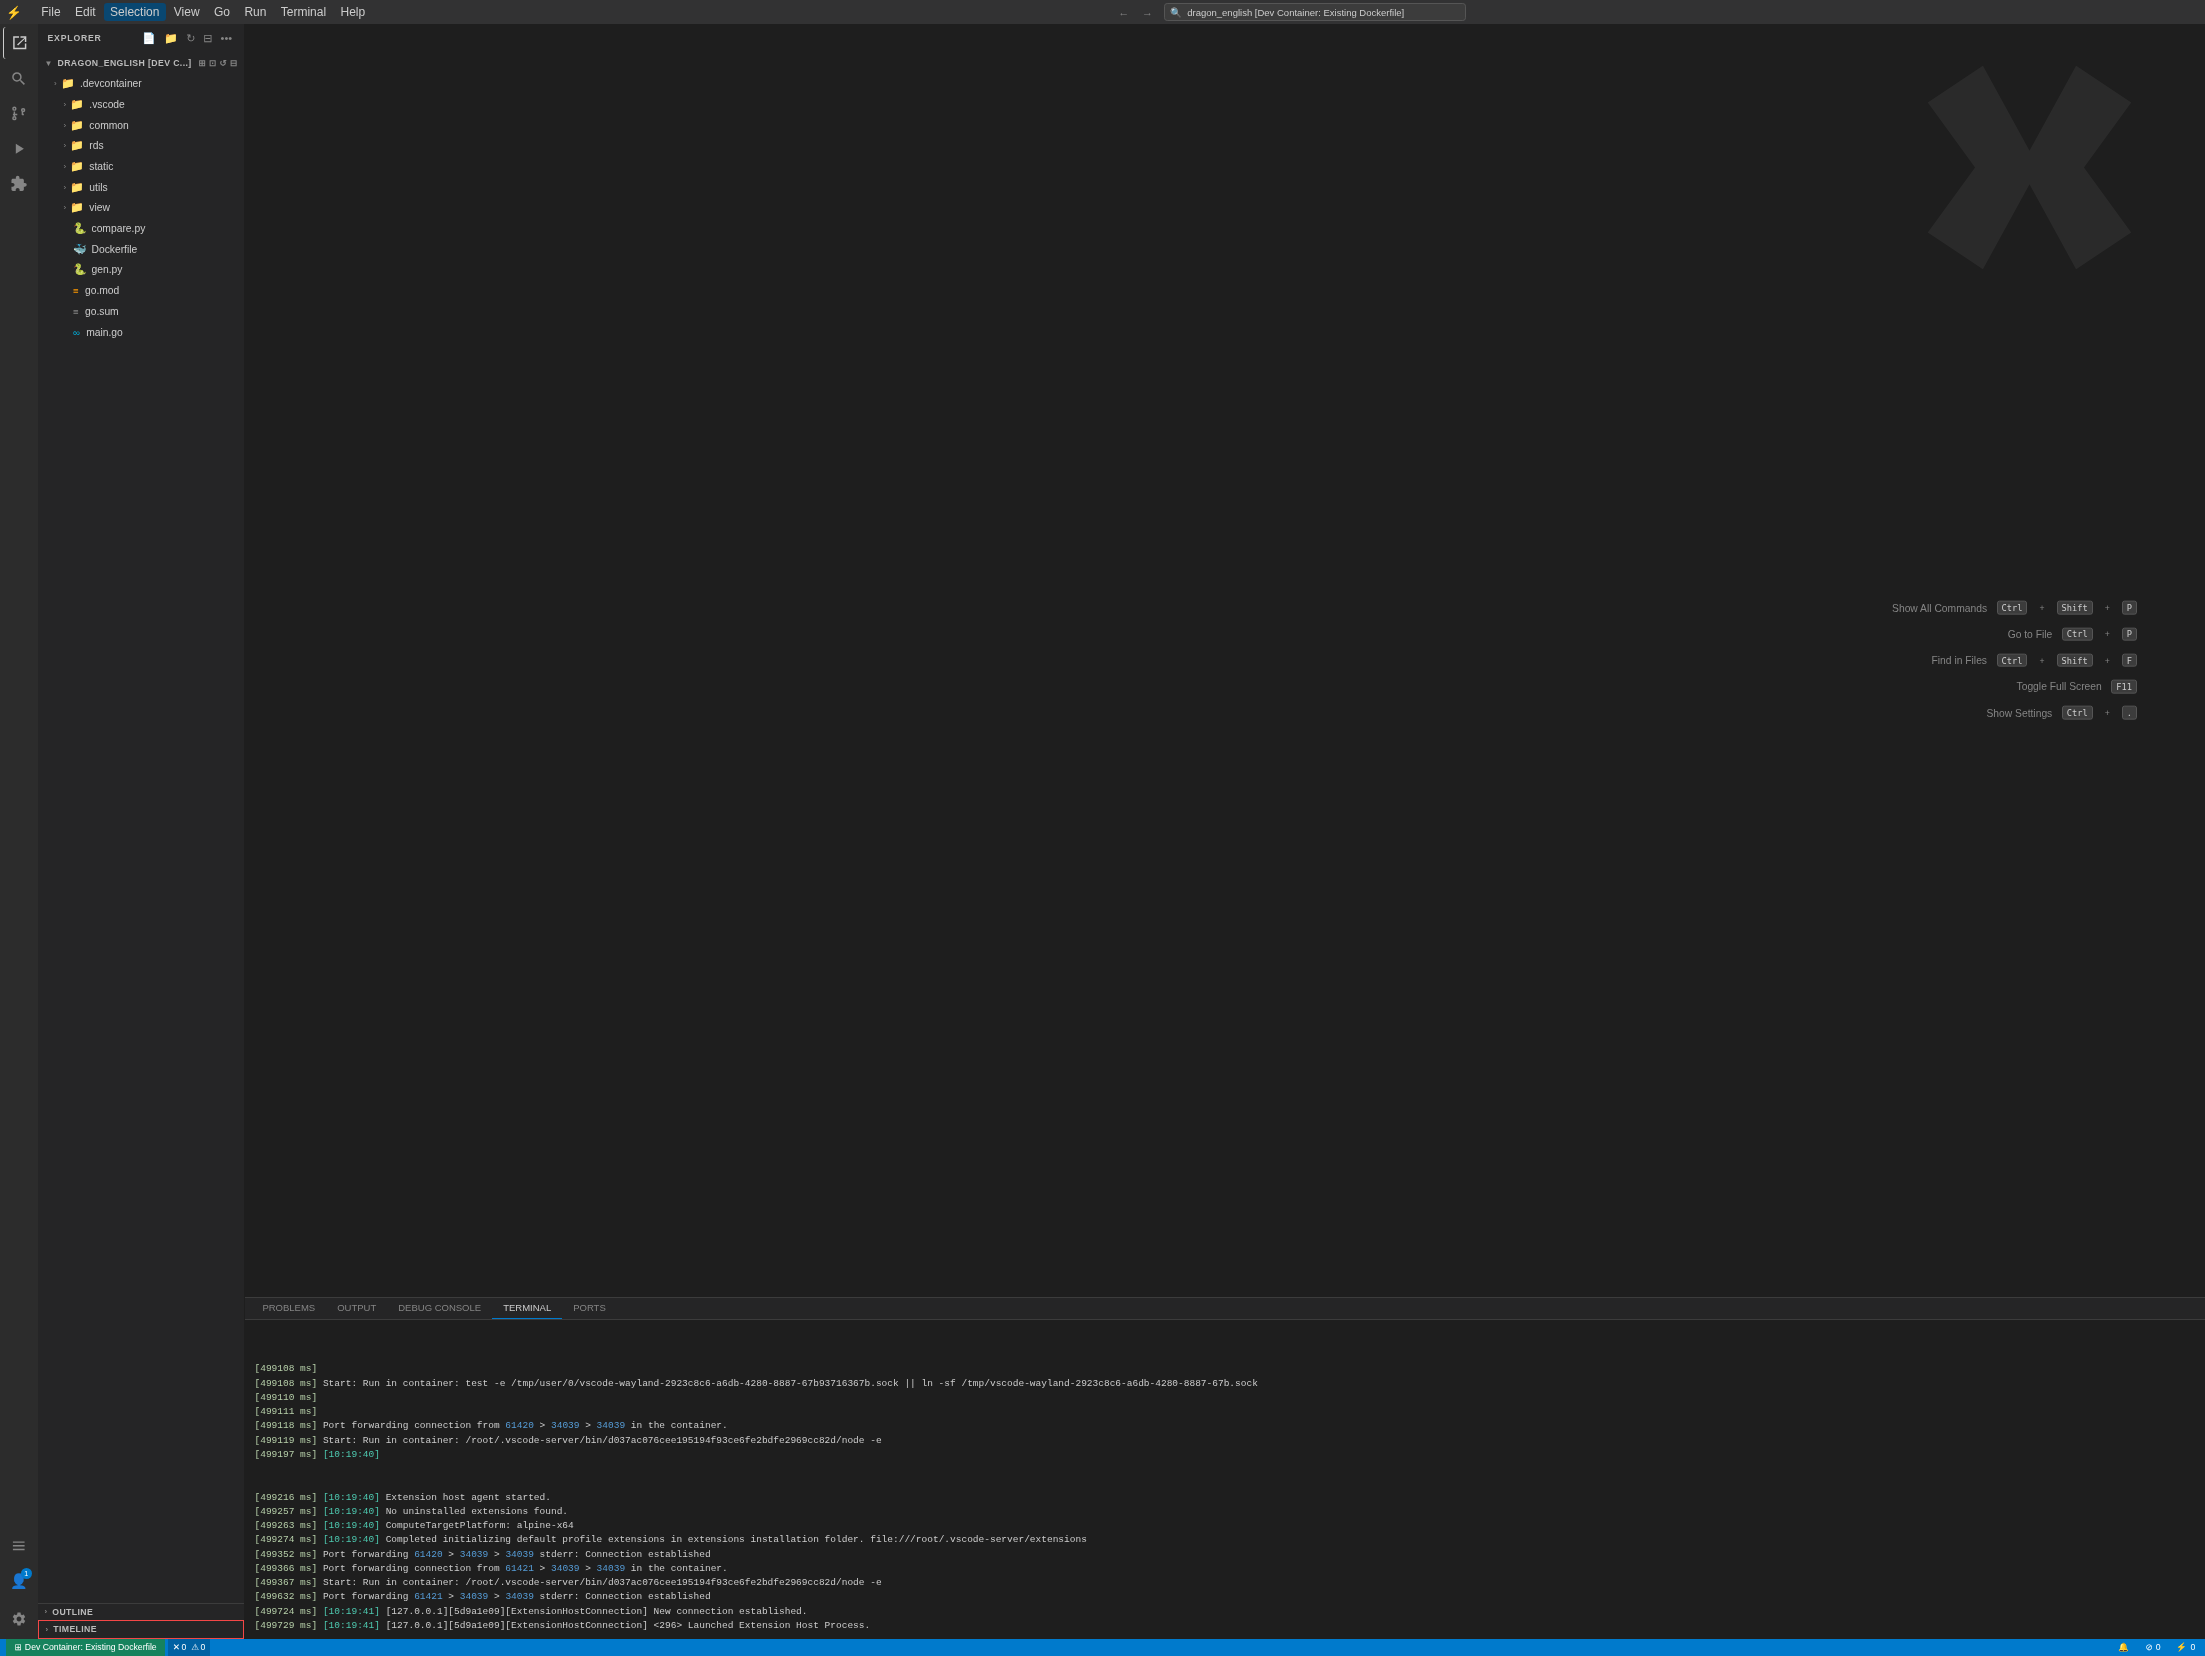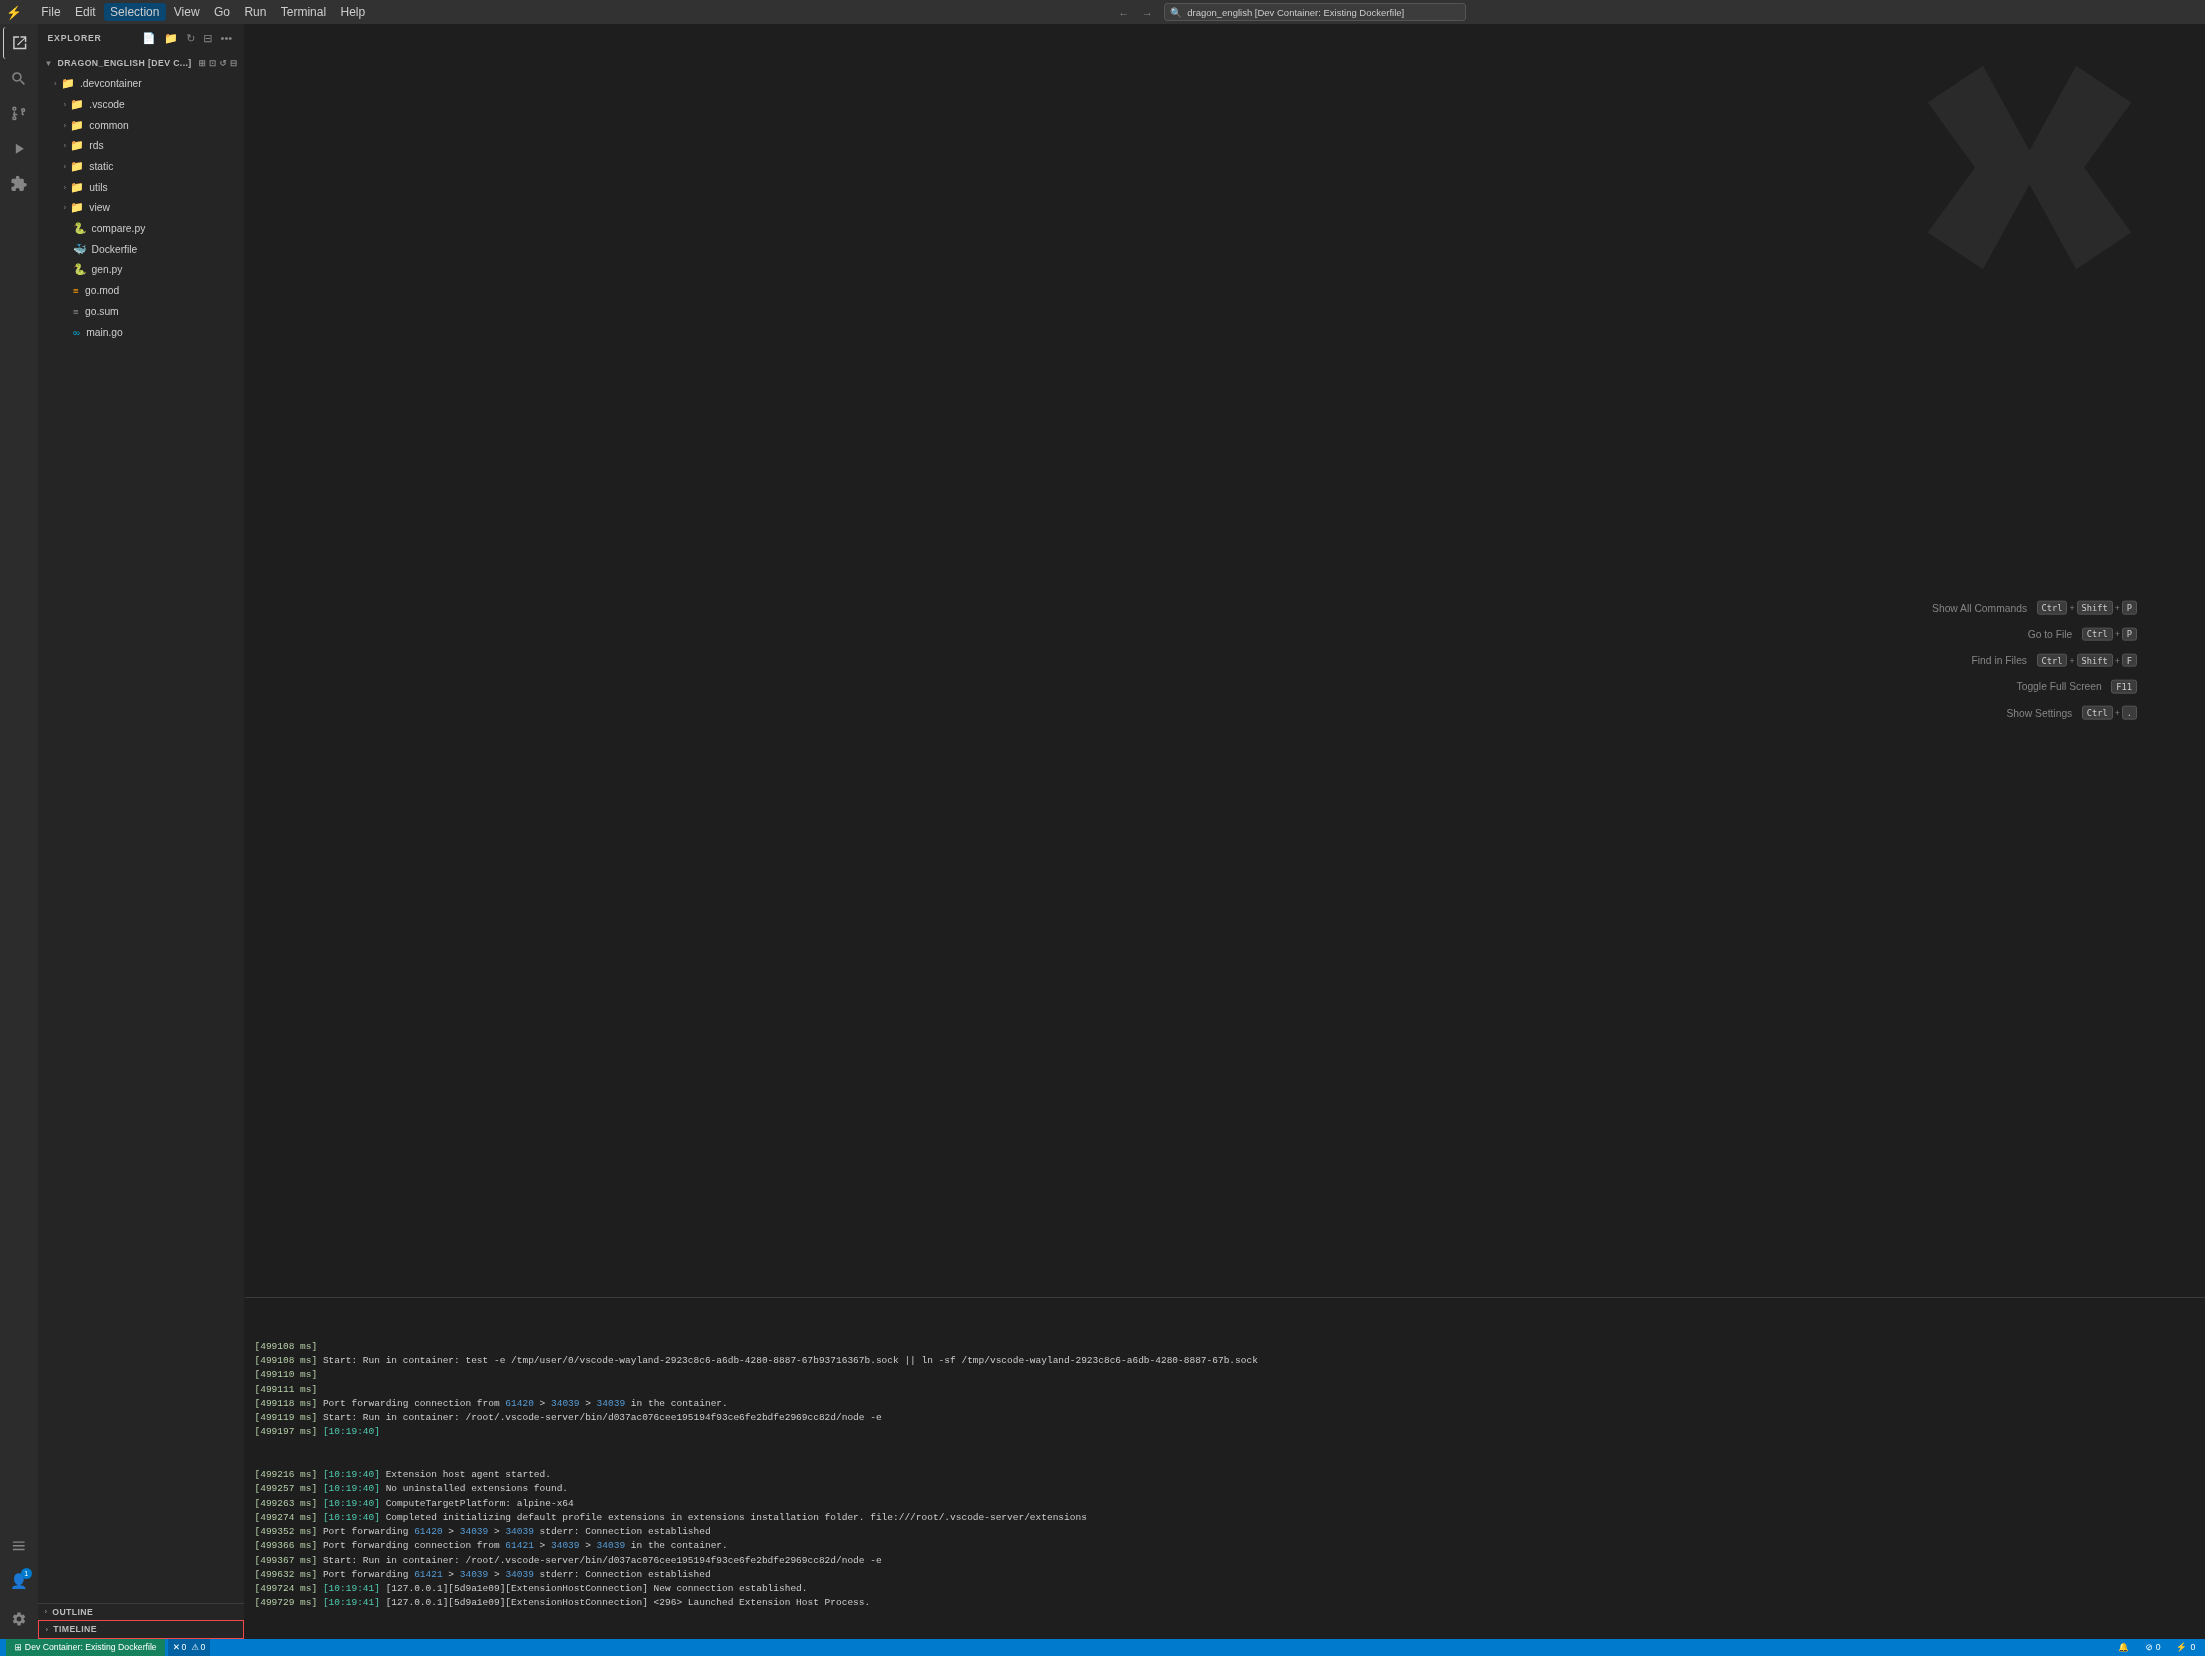--- a/index.html
+++ b/index.html
@@ -233,21 +233,21 @@
       display: flex;
       align-items: center;
       gap: 9.5px;
     }
     .command-label {
       color: #858585;
       font-size: 10.3px;
     }
     .kbd-group {
       display: flex;
-      gap: 2px;
+      gap: 12px;
       align-items: center;
     }
     .kbd {
       background: #3c3c3c;
       border: 0.8px solid #555;
       border-radius: 2.4px;
       padding: 0.8px 4px;
       font-size: 8.7px;
       color: #cccccc;
       font-family: monospace;
@@ -615,20 +615,27 @@
           <div class="kbd-group">
             <span class="kbd">Ctrl</span>
             <span class="kbd-plus">+</span>
             <span class="kbd">.</span>
           </div>
         </div>
       </div>
     </div>
 
     <div class="terminal-panel">
+      <div class="panel-tabs">
+        <div class="panel-tab">PROBLEMS</div>
+        <div class="panel-tab">OUTPUT</div>
+        <div class="panel-tab">DEBUG CONSOLE</div>
+        <div class="panel-tab active">TERMINAL</div>
+        <div class="panel-tab">PORTS</div>
+      </div>
       <div class="terminal-content">
         <div class="term-line"><span class="term-num">[499108 ms]</span></div>
         <div class="term-line"><span class="term-num">[499108 ms]</span> <span class="term-white">Start: Run in container: test -e /tmp/user/0/vscode-wayland-2923c8c6-a6db-4280-8887-67b93716367b.sock || ln -sf /tmp/vscode-wayland-2923c8c6-a6db-4280-8887-67b.sock</span></div>
         <div class="term-line"><span class="term-num">[499110 ms]</span></div>
         <div class="term-line"><span class="term-num">[499111 ms]</span></div>
         <div class="term-line"><span class="term-num">[499118 ms]</span> Port forwarding connection from <span class="term-port">61420</span> &gt; <span class="term-port">34039</span> &gt; <span class="term-port">34039</span> in the container.</div>
         <div class="term-line"><span class="term-num">[499119 ms]</span> Start: Run in container: /root/.vscode-server/bin/d037ac076cee195194f93ce6fe2bdfe2969cc82d/node -e</div>
         <div class="term-line"><span class="term-num">[499197 ms]</span> <span class="term-time">[10:19:40]</span></div>
         <div class="term-line">&nbsp;</div>
         <div class="term-line">&nbsp;</div>

